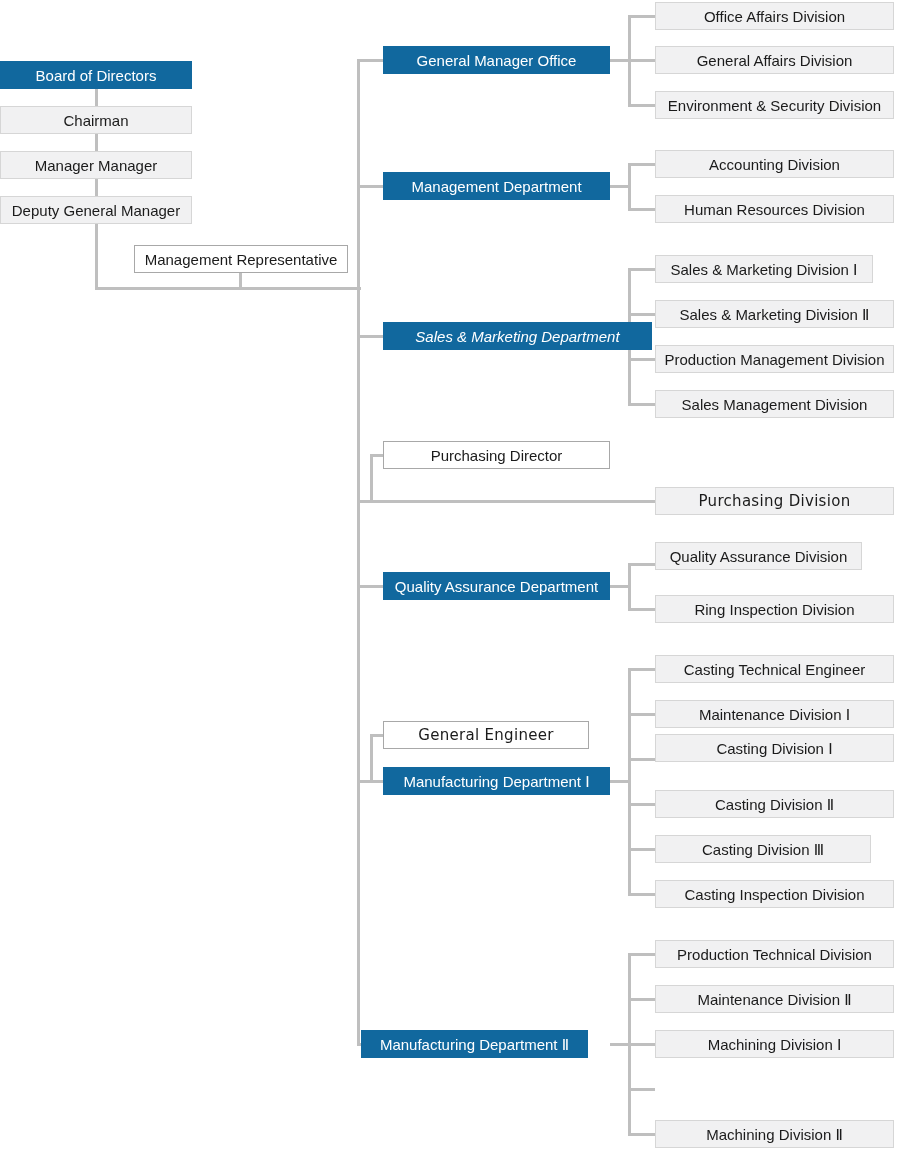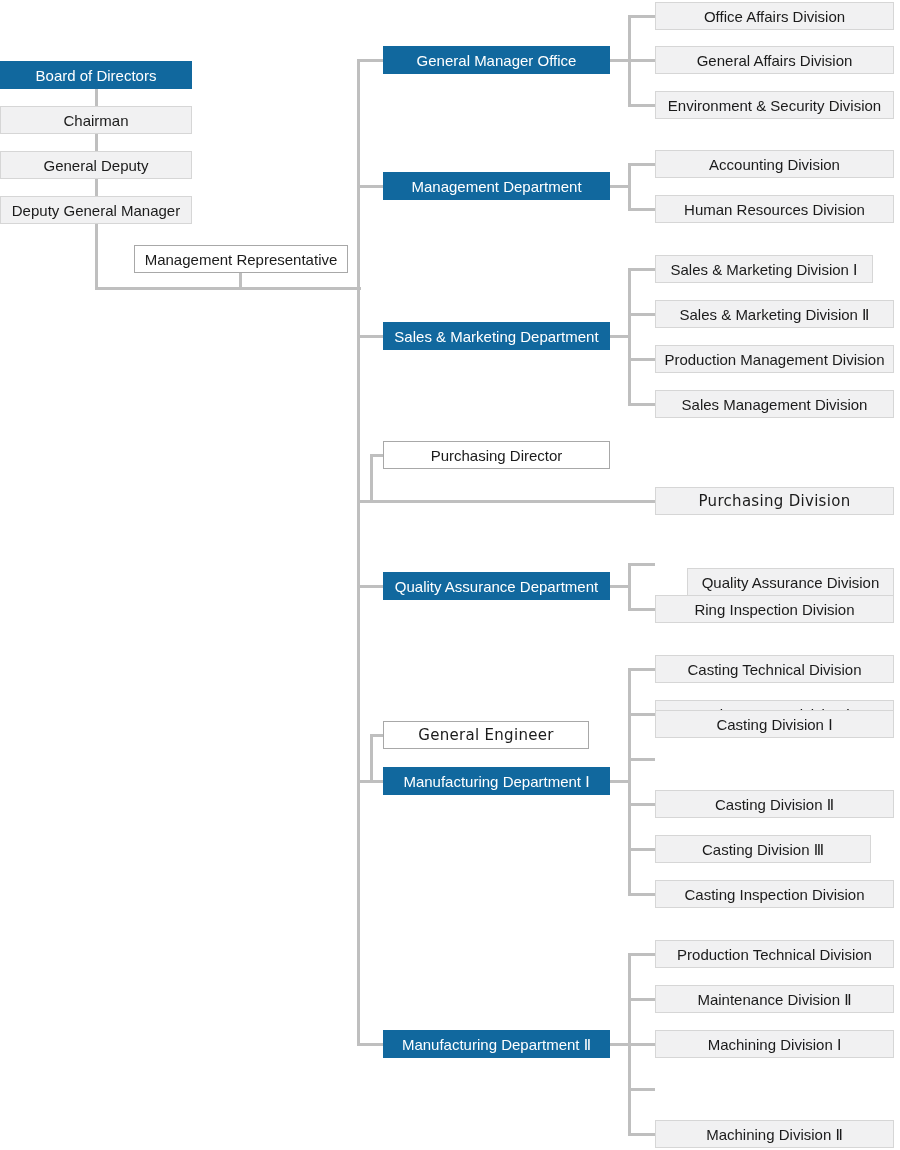--- a/index.html
+++ b/index.html
@@ -83,53 +83,53 @@
       <div class="line" style="left: 628px; top: 893px; width: 27px; height: 3px;"></div>
       <div class="line" style="left: 628px; top: 953px; width: 27px; height: 3px;"></div>
       <div class="line" style="left: 628px; top: 998px; width: 27px; height: 3px;"></div>
       <div class="line" style="left: 628px; top: 1043px; width: 27px; height: 3px;"></div>
       <div class="line" style="left: 628px; top: 1088px; width: 27px; height: 3px;"></div>
       <div class="line" style="left: 628px; top: 1133px; width: 27px; height: 3px;"></div>
     </div>
 
   <div class="box blue" style="left:0px;top:61px;width:192px;">Board of Directors</div>
   <div class="box gray" style="left:0px;top:106px;width:192px;">Chairman</div>
-  <div class="box gray" style="left:0px;top:151px;width:192px;">General Deputy</div>
+  <div class="box gray" style="left:0px;top:151px;width:192px;">Manager Manager</div>
   <div class="box gray" style="left:0px;top:196px;width:192px;">Deputy General Manager</div>
   <div class="box white" style="left:134px;top:245px;width:214px;">Management Representative</div>
 
   <div class="box blue" style="left:383px;top:46px;width:227px;">General Manager Office</div>
   <div class="box blue" style="left:383px;top:172px;width:227px;">Management Department</div>
-  <div class="box blue" style="left:383px;top:322px;width:227px;">Sales &amp; Marketing Department</div>
+  <div class="box blue" style="left:383px;top:322px;width:269px;font-style:italic;">Sales &amp; Marketing Department</div>
   <div class="box white" style="left:383px;top:441px;width:227px;">Purchasing Director</div>
   <div class="box blue" style="left:383px;top:572px;width:227px;text-align:right;">Quality Assurance Department</div>
   <div class="box white alt-font" style="left:383px;top:721px;width:206px;">General Engineer</div>
   <div class="box blue" style="left:383px;top:767px;width:227px;">Manufacturing Department Ⅰ</div>
-  <div class="box blue" style="left:383px;top:1030px;width:227px;">Manufacturing Department Ⅱ</div>
+  <div class="box blue" style="left:361px;top:1030px;width:227px;">Manufacturing Department Ⅱ</div>
 
   <div class="box gray" style="left:655px;top:2px;width:239px;">Office Affairs Division</div>
   <div class="box gray" style="left:655px;top:91px;width:239px;">Environment &amp; Security Division</div>
   <div class="box gray" style="left:655px;top:46px;width:239px;">General Affairs Division</div>
 
   <div class="box gray" style="left:655px;top:150px;width:239px;">Accounting Division</div>
   <div class="box gray" style="left:655px;top:195px;width:239px;">Human Resources Division</div>
 
   <div class="box gray" style="left:655px;top:255px;width:218px;text-align:center;">Sales &amp; Marketing Division Ⅰ</div>
   <div class="box gray" style="left:655px;top:300px;width:239px;">Sales &amp; Marketing Division Ⅱ</div>
   <div class="box gray" style="left:655px;top:345px;width:239px;">Production Management Division</div>
   <div class="box gray" style="left:655px;top:390px;width:239px;">Sales Management Division</div>
 
   <div class="box gray alt-font" style="left:655px;top:487px;width:239px;">Purchasing Division</div>
 
-  <div class="box gray" style="left:655px;top:568px;width:207px;margin-left:32px;">Quality Assurance Division</div>
+  <div class="box gray" style="left:655px;top:542px;width:207px;">Quality Assurance Division</div>
   <div class="box gray" style="left:655px;top:595px;width:239px;">Ring Inspection Division</div>
 
-  <div class="box gray" style="left:655px;top:655px;width:239px;">Casting Technical Division</div>
+  <div class="box gray" style="left:655px;top:655px;width:239px;">Casting Technical Engineer</div>
   <div class="box gray" style="left:655px;top:700px;width:239px;">Maintenance Division Ⅰ</div>
-  <div class="box gray" style="left:655px;top:710px;width:239px;">Casting Division Ⅰ</div>
+  <div class="box gray" style="left:655px;top:734px;width:239px;">Casting Division Ⅰ</div>
   <div class="box gray" style="left:655px;top:790px;width:239px;">Casting Division Ⅱ</div>
   <div class="box gray" style="left:655px;top:835px;width:216px;">Casting Division Ⅲ</div>
   <div class="box gray" style="left:655px;top:880px;width:239px;">Casting Inspection Division</div>
 
   <div class="box gray" style="left:655px;top:940px;width:239px;">Production Technical Division</div>
   <div class="box gray" style="left:655px;top:985px;width:239px;">Maintenance Division Ⅱ</div>
   <div class="box gray" style="left:655px;top:1030px;width:239px;">Machining Division Ⅰ</div>
   <div class="box gray" style="left:655px;top:1120px;width:239px;">Machining Division Ⅱ</div>
 </div>
 

